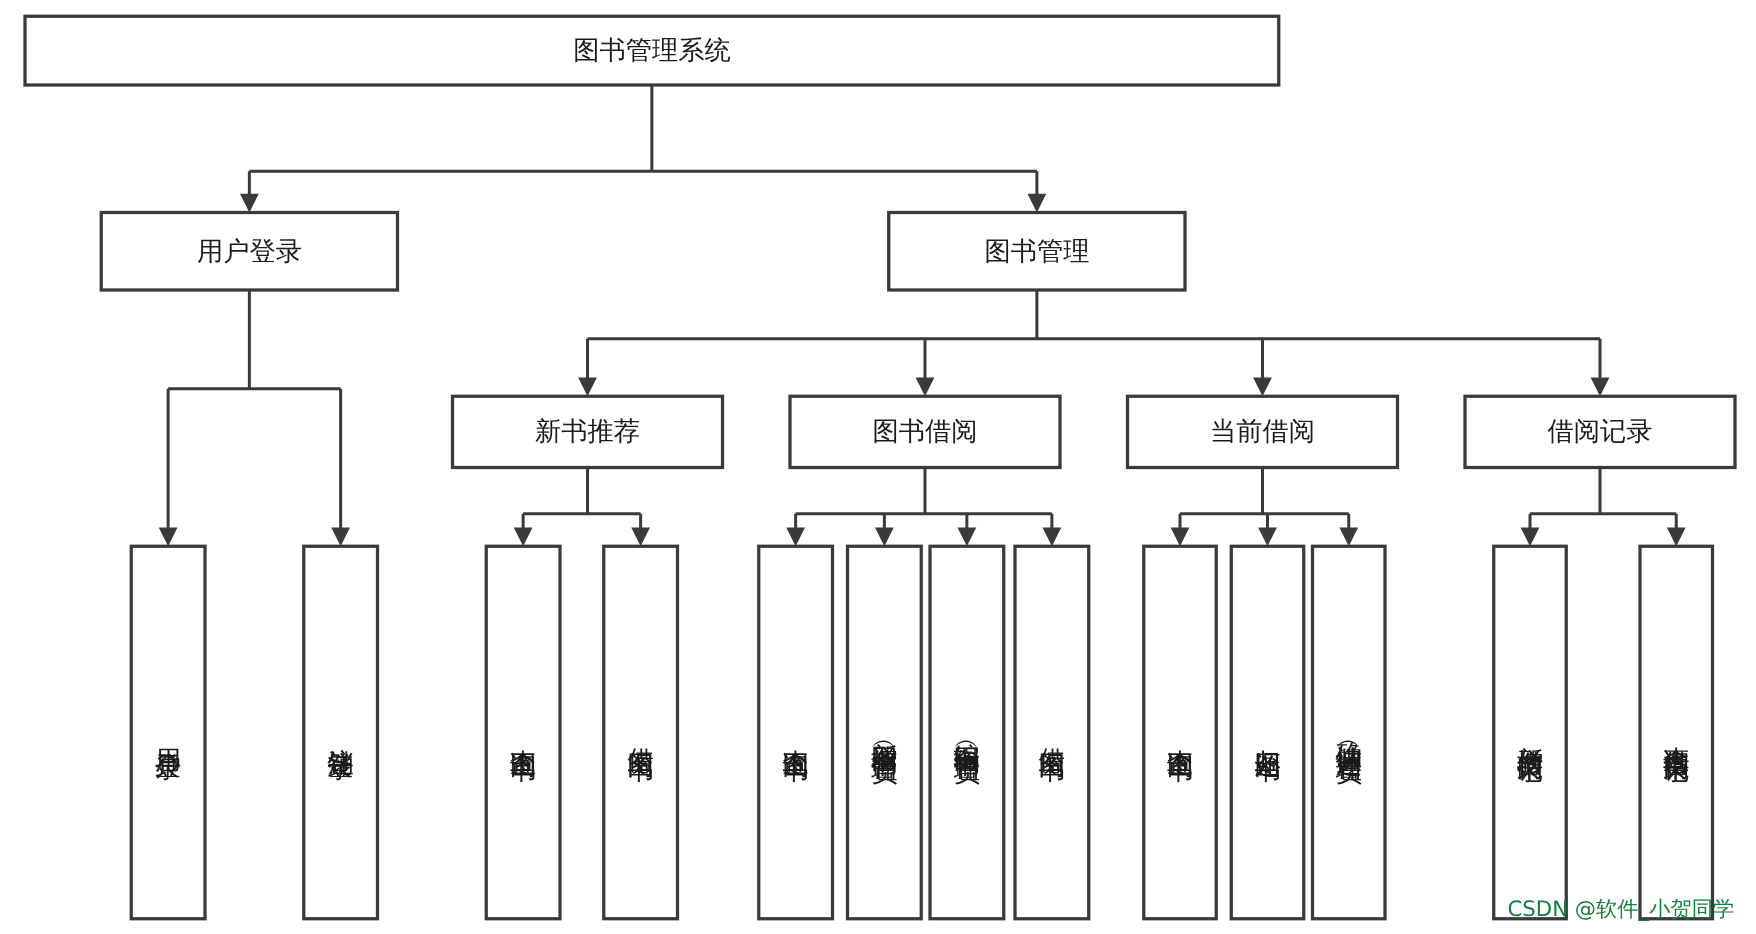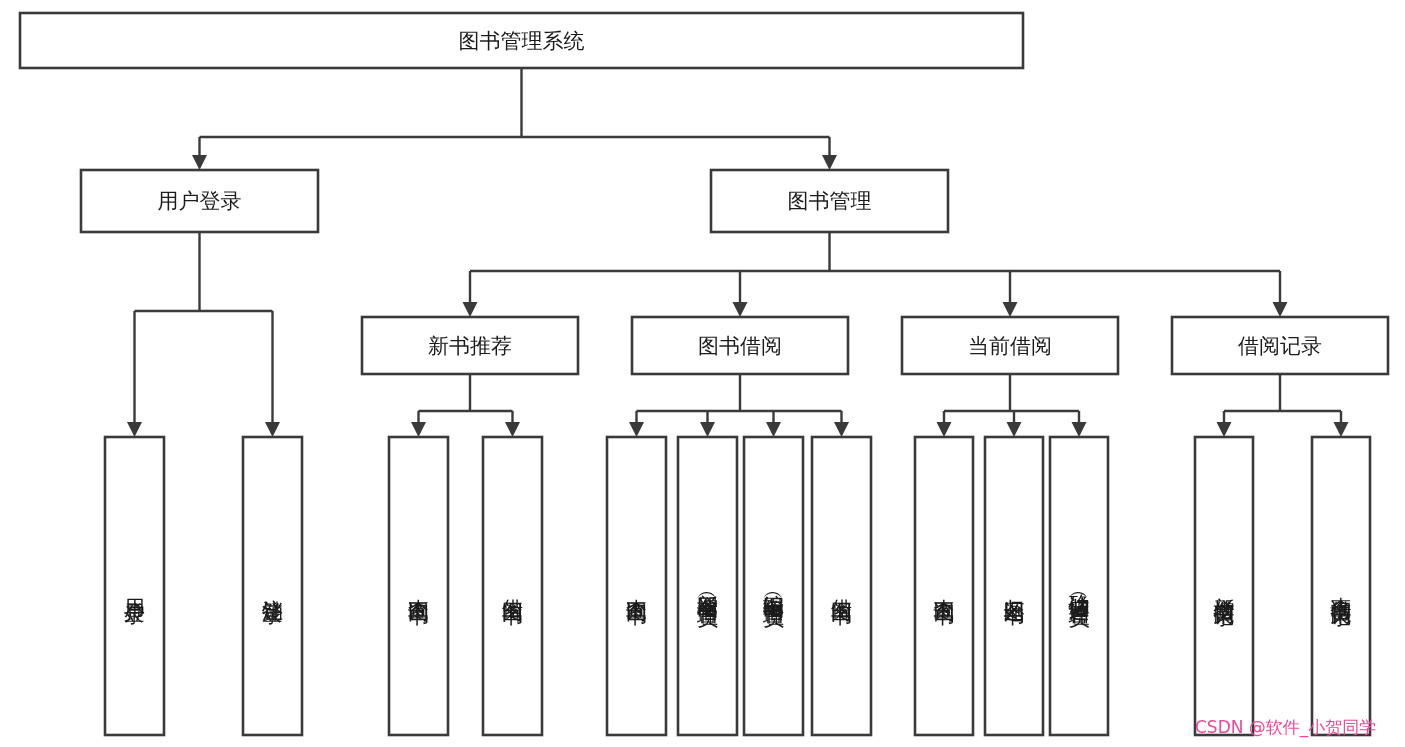--- a/index.html
+++ b/index.html
@@ -60,24 +60,25 @@
     text-align: center;
     white-space: nowrap;
     pointer-events: none;
     -webkit-user-select: none;
     user-select: none;
   }
   .watermark {
     position: absolute;
     font-family: "DejaVu Sans", "Liberation Sans", sans-serif;
     font-size: 17px;
-    color: #ec4899;
+    color: #15803d;
     white-space: nowrap;
     -webkit-user-select: none;
     user-select: none;
+    padding-left: 11px;
   }
 </style>
 </head>
 <body>
 
 <div id="stage">
 
   <svg id="diagram" viewBox="0 0 1405 747">
     <g id="connector-layer">
         <path d="M 521.5 68 L 521.5 137" class="connector"></path>

